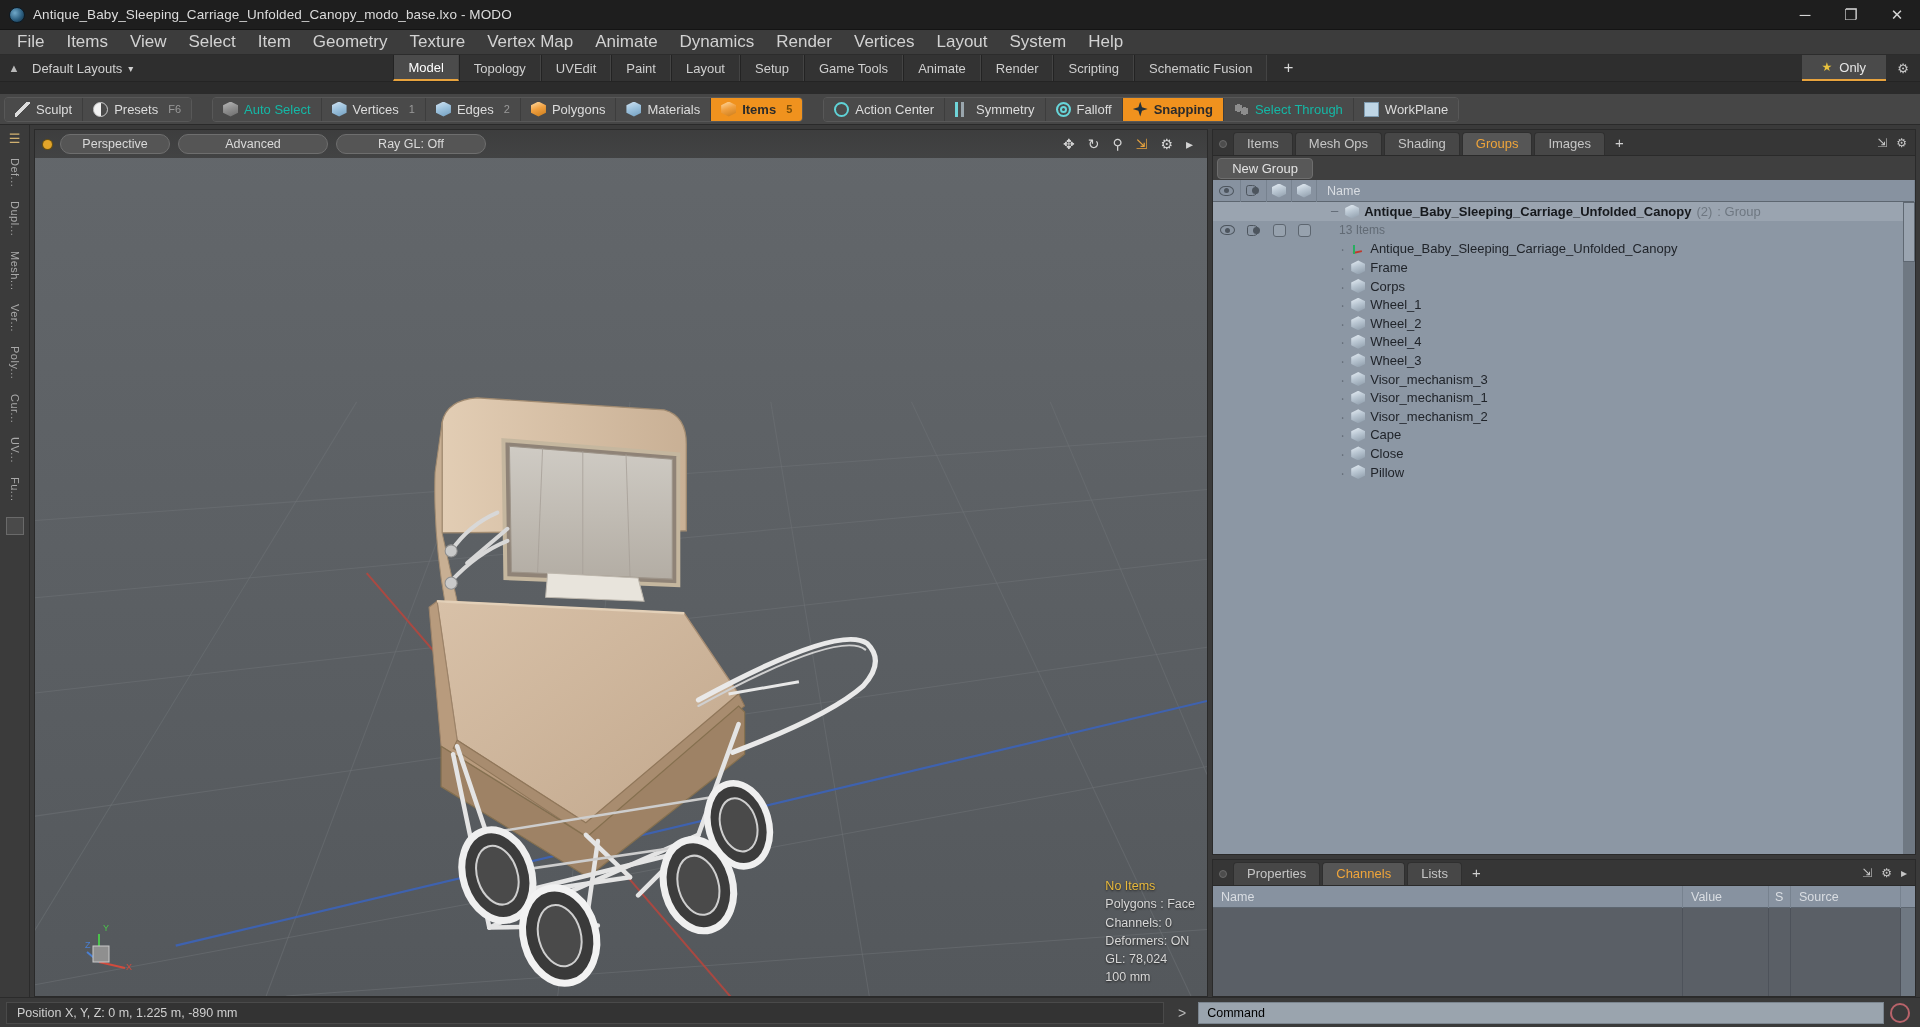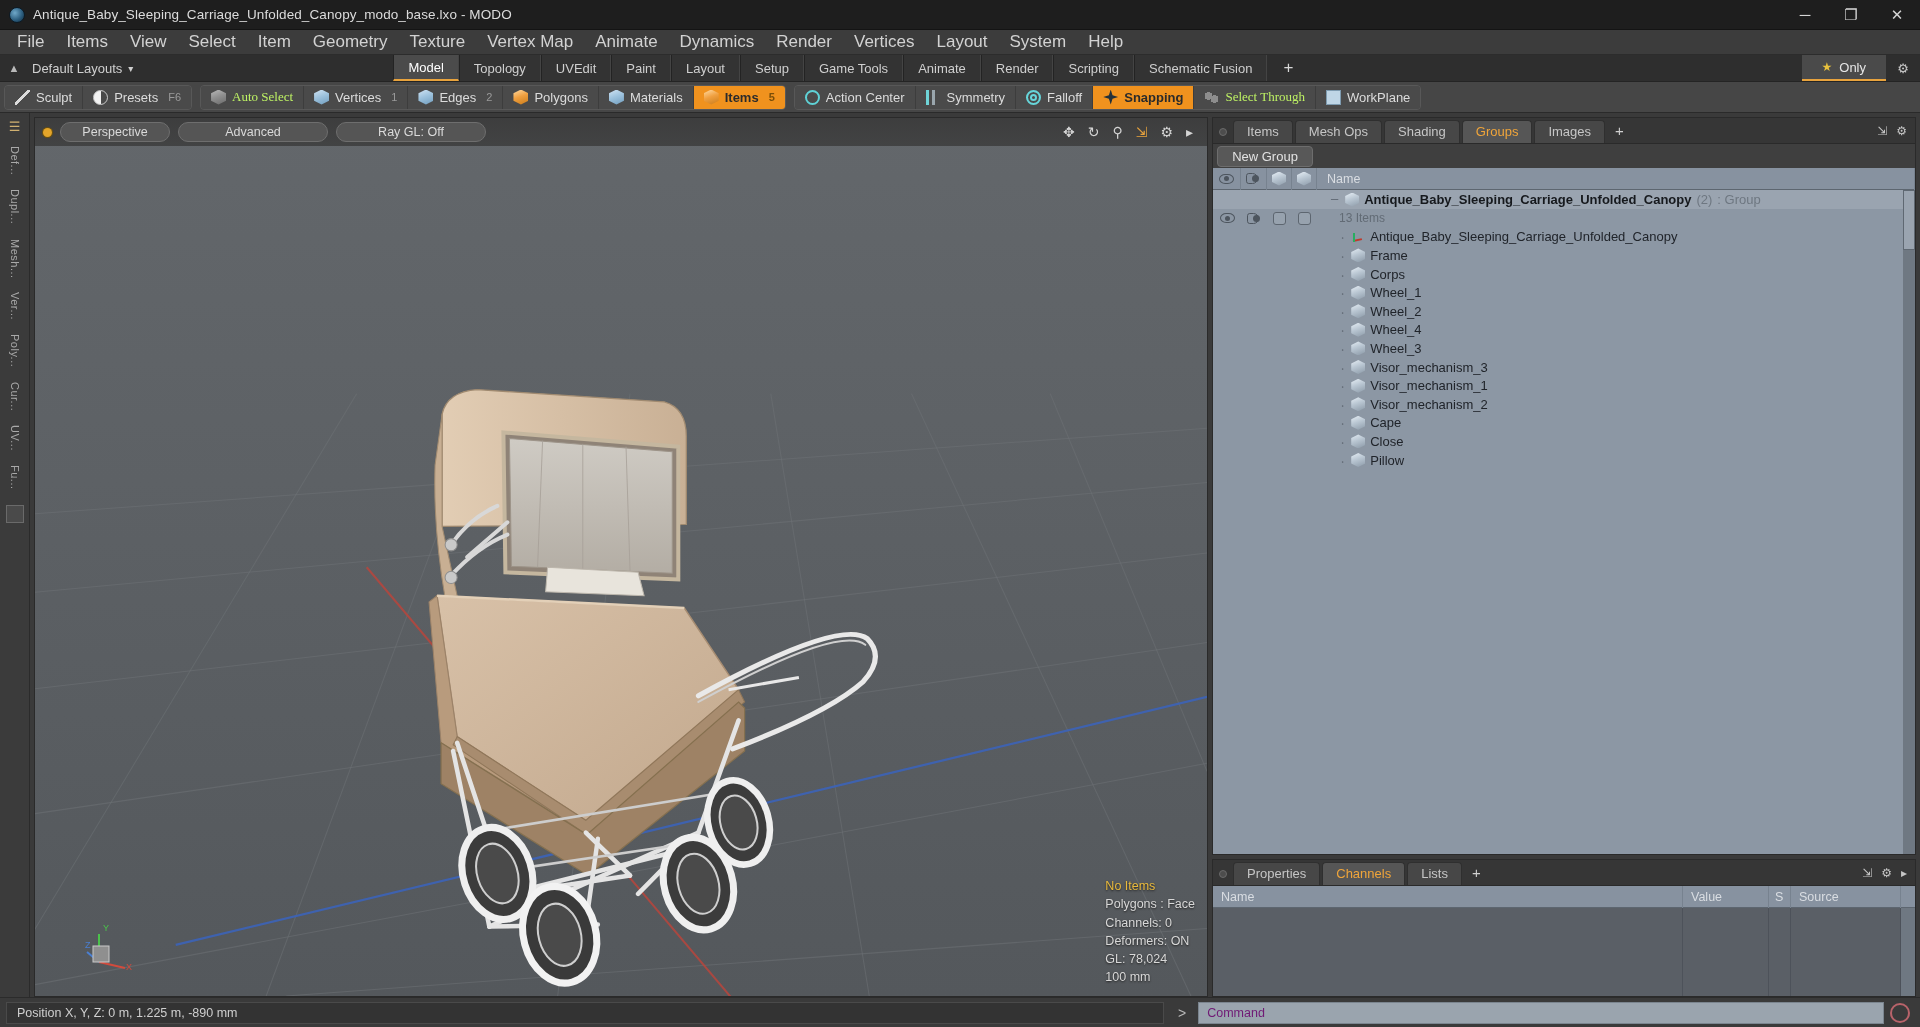--- a/index.html
+++ b/index.html
@@ -71,34 +71,34 @@
     border-bottom: 2px solid #e8a33d;
   }
   .layoutbar .lb-only .star { color: #e8c13d; font-size: 12px; }
   .layoutbar .lb-gear {
     width: 34px; display: flex; align-items: center; justify-content: center; color: #c8c8c8;
   }
 
   
   .modebar {
     height: 31px; flex: 0 0 31px; background: #464646; display: flex; align-items: center;
-    gap: 0; padding: 0 4px; border-bottom: 1px solid #2a2a2a;
+    gap: 12px; padding: 0 4px; border-bottom: 1px solid #2a2a2a; margin-top: 12px;
   }
   .grp {
     display: flex; align-items: stretch; height: 25px;
     border: 1px solid #585858; border-radius: 4px; margin-right: 8px; overflow: hidden;
     background: #4a4a4a;
   }
   .tb {
     display: flex; align-items: center; gap: 6px; padding: 0 10px; font-size: 13px;
     color: #dcdcdc; border-right: 1px solid #3d3d3d; background: #4a4a4a; white-space: nowrap;
   }
   .tb:last-child { border-right: none; }
   .tb.on { background: #f0921e; color: #2b2b2b; font-weight: bold; }
-  .tb.dim { color: #bef264; font-family: Liberation Serif, serif; }
+  .tb.dim { color: #14b8a6; }
   .tb .key { color: #9a9a9a; font-size: 11px; margin-left: 4px; }
   .tb.on .key { color: #7a4e08; }
 
   .ic { width: 15px; height: 15px; display: inline-block; flex: 0 0 15px; }
   .ic-cube {
     background: linear-gradient(160deg,#cfe2f2 0%, #9dc2dd 45%, #6f9cbd 100%);
     clip-path: polygon(50% 0%, 100% 25%, 100% 75%, 50% 100%, 0% 75%, 0% 25%);
     border-radius: 2px;
   }
   .ic-cube.org { background: linear-gradient(160deg,#ffd9a0 0%, #f0a040 45%, #c97a18 100%); }
@@ -243,21 +243,21 @@
     height: 30px; flex: 0 0 30px; background: #3a3a3a; display: flex; align-items: center;
     gap: 6px; padding: 0 6px; border-top: 1px solid #2b2b2b;
   }
   .statusfield {
     flex: 0 0 1158px; height: 22px; background: #333; border: 1px solid #4a4a4a;
     display: flex; align-items: center; padding: 0 10px; font-size: 12.5px; color: #cfcfcf;
   }
   .cmd-prompt { color: #b9b9b9; font-size: 14px; padding: 0 6px 0 8px; }
   .cmdfield {
     flex: 1 1 auto; height: 22px; background: #9aa4ae; border: 1px solid #7b858f;
-    display: flex; align-items: center; padding: 0 8px; font-size: 12.5px; color: #701a75;
+    display: flex; align-items: center; padding: 0 8px; font-size: 12.5px; color: #000000;
   }
   .cmd-rec {
     width: 20px; height: 20px; border-radius: 50%; border: 2px solid #b8636a; margin-right: 4px;
     flex: 0 0 20px;
   }
 </style>
 </head>
 <body>
 
 <div class="app">

